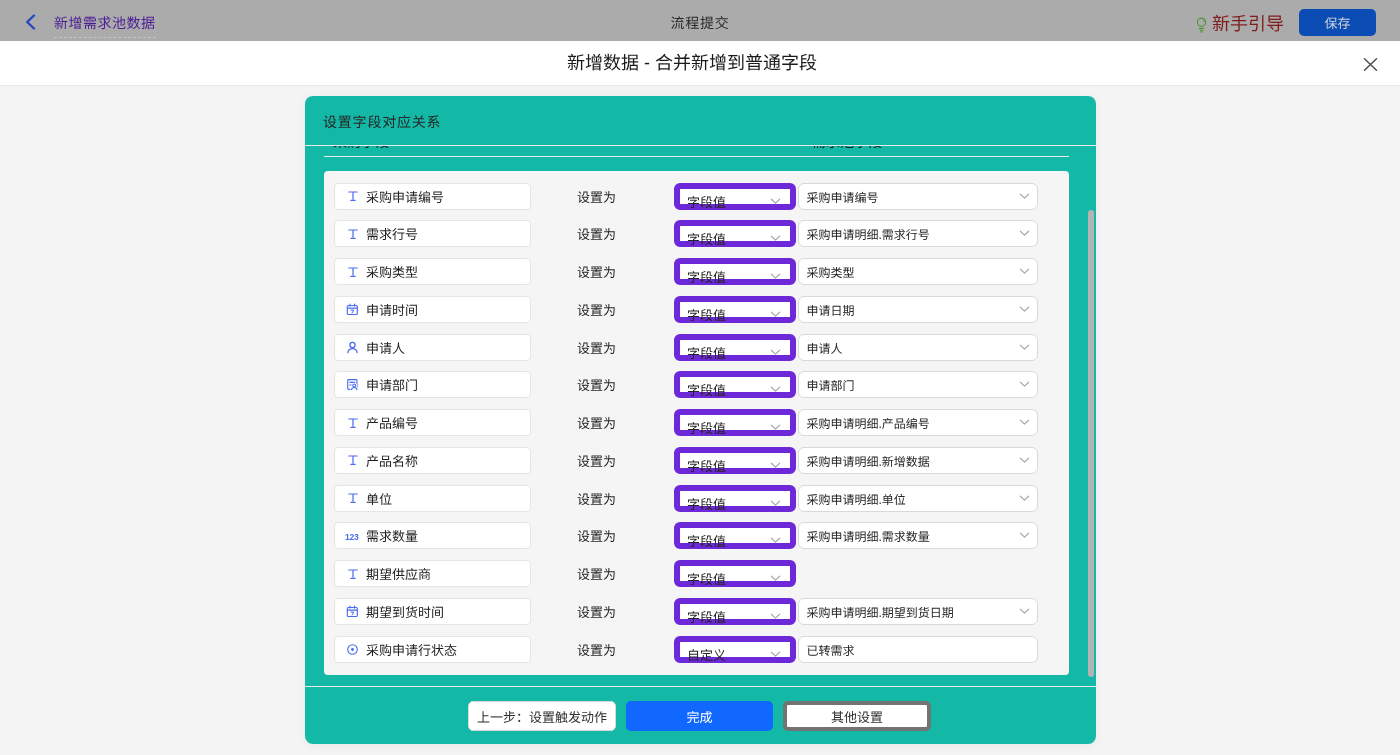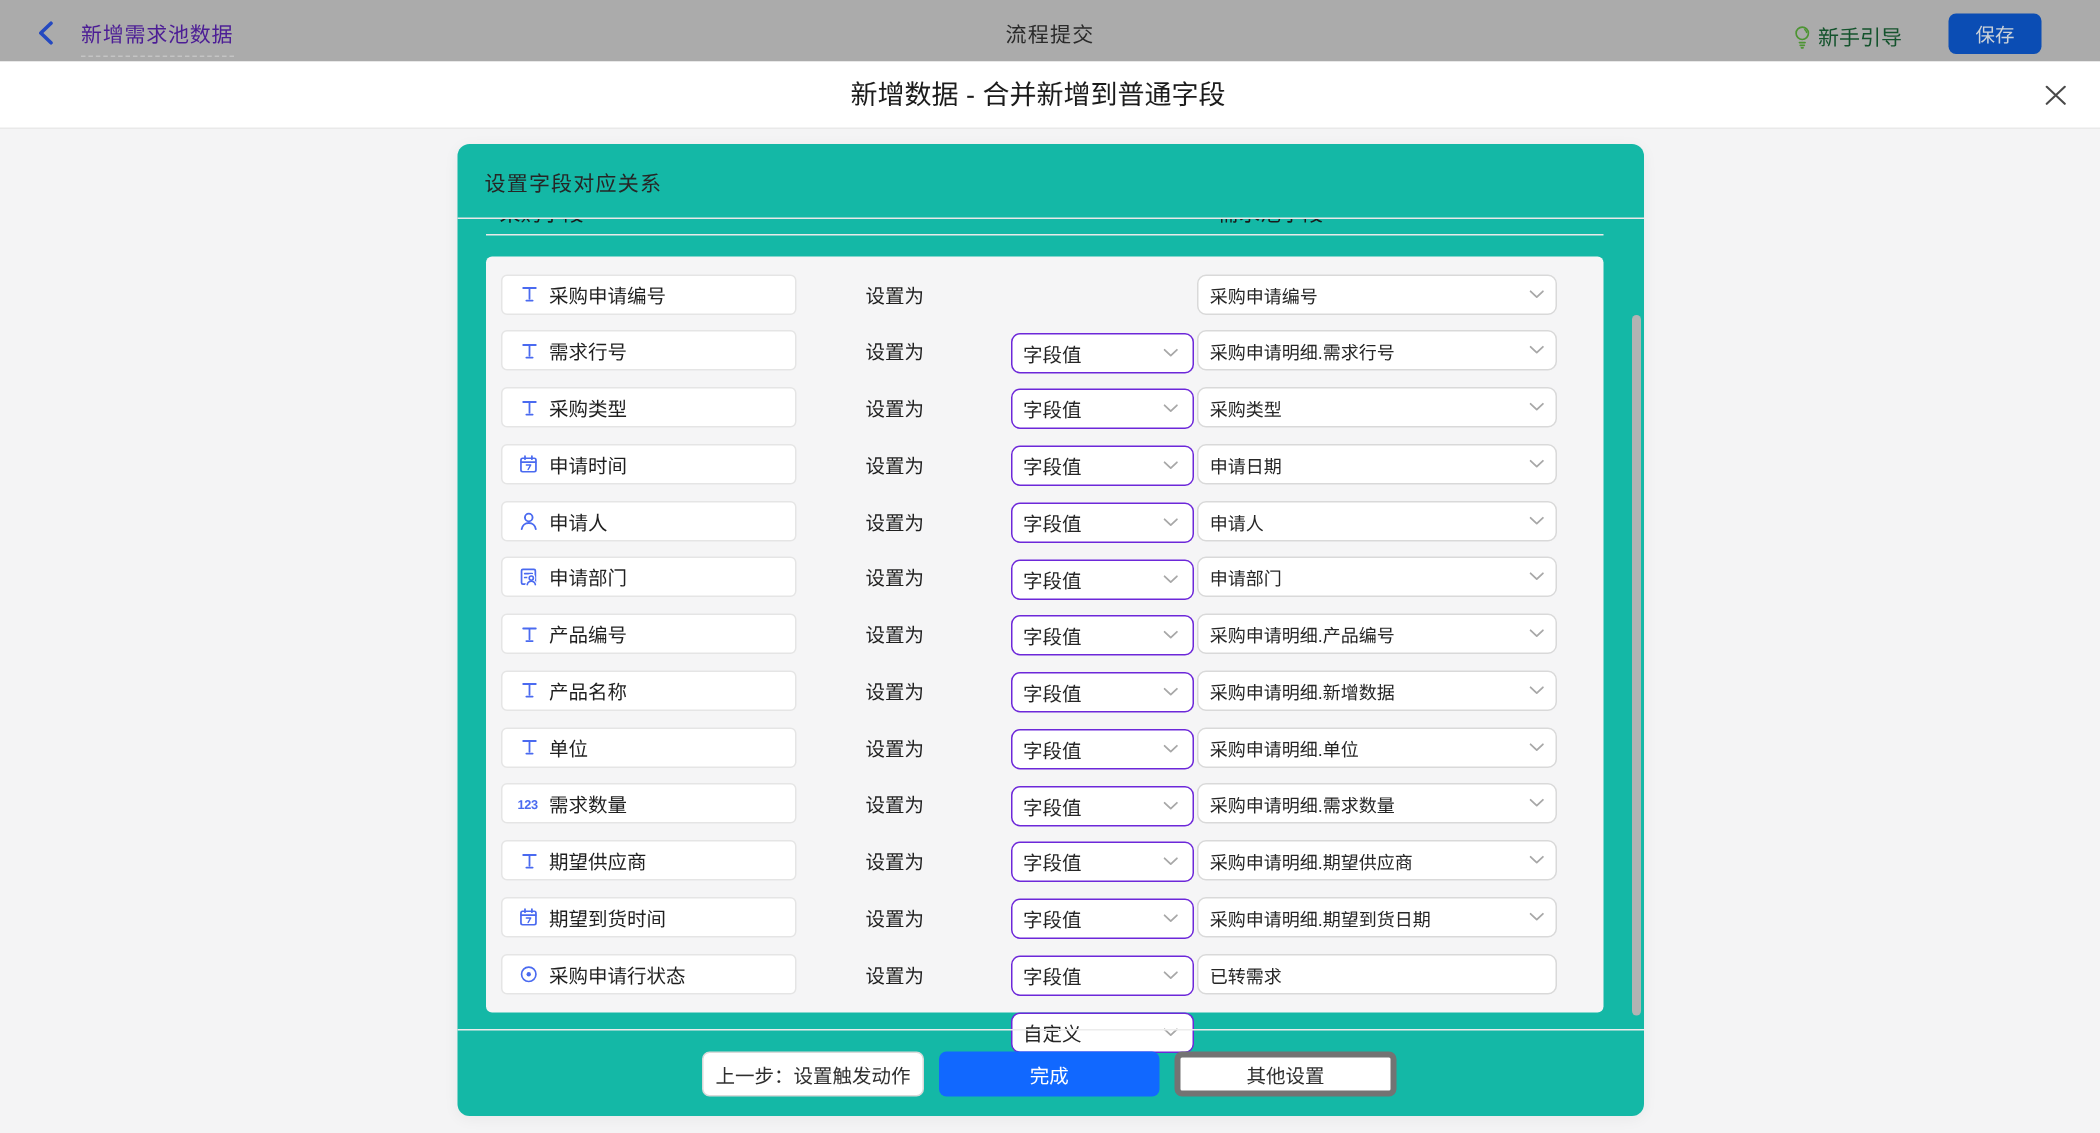--- a/index.html
+++ b/index.html
@@ -3,23 +3,23 @@
 <style>
   * { margin:0; padding:0; box-sizing:border-box; }
   html,body { width:1400px; height:755px; overflow:hidden; }
   body { font-family:"Liberation Sans", sans-serif; background:#f4f4f5; position:relative;
          -webkit-font-smoothing:antialiased; }
   .topbar { position:absolute; left:0; top:0; width:1400px; height:41px; background:#ababab; }
   .back { position:absolute; left:25px; top:14px; }
   .tb-name { position:absolute; left:54px; top:15px; font-size:14px; color:#4c1d95; line-height:16px; letter-spacing:0.5px;
              border-bottom:1px dashed #c4c4c4; padding-bottom:6px; }
   .tb-center { position:absolute; left:0; top:15px; width:1400px; text-align:center; font-size:14px; color:#2a2a2a; line-height:16px; letter-spacing:0.8px;}
-  .guide { position:absolute; left:1196px; top:17px; color:#14532d; font-size:14px; line-height:15px; }
+  .guide { position:absolute; left:1196px; top:17px; color:#7f1d1d; font-size:18px; line-height:15px; }
   .guide svg { vertical-align:-3px; margin-right:5px; }
-  .savebtn { position:absolute; left:1299px; top:9px; width:62px; height:27px; background:#0b4db4;
+  .savebtn { position:absolute; left:1299px; top:9px; width:77px; height:27px; background:#0b4db4;
              border-radius:5px; color:#ccd2d8; font-size:13px; display:flex; align-items:center; justify-content:center; }
   .mhead { position:absolute; left:0; top:41px; width:1400px; height:44px; background:#fff; box-shadow:0 1px 0 #e9e9e9; }
   .mtitle { position:absolute; left:0; top:0; width:100%; height:44px; display:flex; align-items:center;
             justify-content:center; font-size:18px; color:#1b1b1b; padding-bottom:4px; padding-right:16px; }
   .mclose { position:absolute; left:1363px; top:16px; }
   .card { position:absolute; left:305px; top:96px; width:791px; height:648px; background:#14b8a6;
           border-radius:8px; box-shadow:0 2px 10px rgba(0,0,0,0.05); }
   .ctitle { position:absolute; left:18px; top:0; height:49px; display:flex; align-items:center;
             font-size:14px; color:#262626; letter-spacing:0.8px; }
   .chead-line { position:absolute; left:0; right:0; top:49px; height:1px; background:#e8e8e8; }
@@ -28,21 +28,21 @@
   .cliptxt .t1 { position:absolute; left:28px; top:-11px; }
   .cliptxt .t2 { position:absolute; left:507px; top:-11px; }
   .div2 { position:absolute; left:19px; top:60px; width:745px; height:1px; background:#e9e9e9; }
   .panel { position:absolute; left:18.5px; top:75px; width:745.5px; height:504px; background:#f5f5f6; border-radius:4px; }
   .lbox { position:absolute; left:29px; width:197px; height:27px; background:#fff; border:1px solid #e5e5e5;
           border-radius:4px; }
   .fic { position:absolute; left:9px; top:0; width:17px; height:25px; display:flex; align-items:center; justify-content:center; }
   .ltx { position:absolute; left:31px; top:0; height:25px; display:flex; align-items:center; font-size:13px; color:#1f1f1f; }
   .setas { position:absolute; left:272px; width:60px; height:27px; display:flex; align-items:center;
            font-size:13px; color:#1f1f1f; }
-  .sel1 { position:absolute; left:369px; width:122px; height:27px; background:#fff; border:1px solid #6d28d9; border-radius:6px;margin-top:39px; }
+  .sel1 { position:absolute; left:369px; width:122px; height:27px; background:#fff; border:6px solid #6d28d9; border-radius:6px; }
   .s1tx { position:absolute; left:7px; top:0; height:25px; display:flex; align-items:center; font-size:13px; color:#262626; }
   .sel2 { position:absolute; left:493px; width:240px; height:27px; background:#fff; border:1px solid #d9d9d9; border-radius:6px; }
   .s2tx { position:absolute; left:7.5px; top:0; height:25px; display:flex; align-items:center; font-size:12px; color:#262626; }
   .chev { position:absolute; top:0; height:25px; display:flex; align-items:center; }
   .sel1 .chev { right:9px; }
   .sel2 .chev { right:7px; }
   .thumb { position:absolute; left:783px; top:114px; width:6px; height:467px; background:#b3b3b3; border-radius:3px; }
   .fdiv { position:absolute; left:0; right:0; top:590px; height:1px; background:#ececec; }
   .fbtn { position:absolute; top:605px; height:30px; border-radius:5px; display:flex; align-items:center;
           justify-content:center; font-size:13px; }
@@ -352,28 +352,20 @@
     </div>
     <div class="setas" style="top:464.00px">设置为</div>
     <div class="sel1" style="top:464.00px">
       <span class="s1tx">字段值</span>
       <span class="chev c1">
         <svg width="11" height="7" viewBox="0 0 11 7" fill="none" stroke="#a8a8a8" stroke-width="1.2" stroke-linecap="round" stroke-linejoin="round">
           <path d="M1.4 1.2l4.1 3.9 4.1-3.9"></path>
         </svg>
       </span>
     </div>
-    <div class="sel2" style="top:464.00px">
-      <span class="s2tx">采购申请明细.期望供应商</span>
-      <span class="chev c2">
-        <svg width="11" height="7" viewBox="0 0 11 7" fill="none" stroke="#a8a8a8" stroke-width="1.2" stroke-linecap="round" stroke-linejoin="round">
-          <path d="M1.4 1.2l4.1 3.9 4.1-3.9"></path>
-        </svg>
-      </span>
-    </div>
 <div class="lbox" style="top:501.75px">
       <span class="fic">
         <svg width="13" height="13" viewBox="0 0 13 13" fill="none" stroke="#4a6af0" stroke-width="1.2" stroke-linecap="round">
           <rect x="1.3" y="2.5" width="10" height="9" rx="1.1" stroke-width="1.15"></rect>
           <path d="M1.6 5.1h9.4" stroke-width="1.15"></path>
           <path d="M4 1.1v2M8.6 1.1v2" stroke-width="1.15"></path>
           <path d="M4.9 7h2.9l-1.7 3" stroke-width="1" stroke-linejoin="round"></path>
         </svg>
       </span>
       <span class="ltx">期望到货时间</span>

